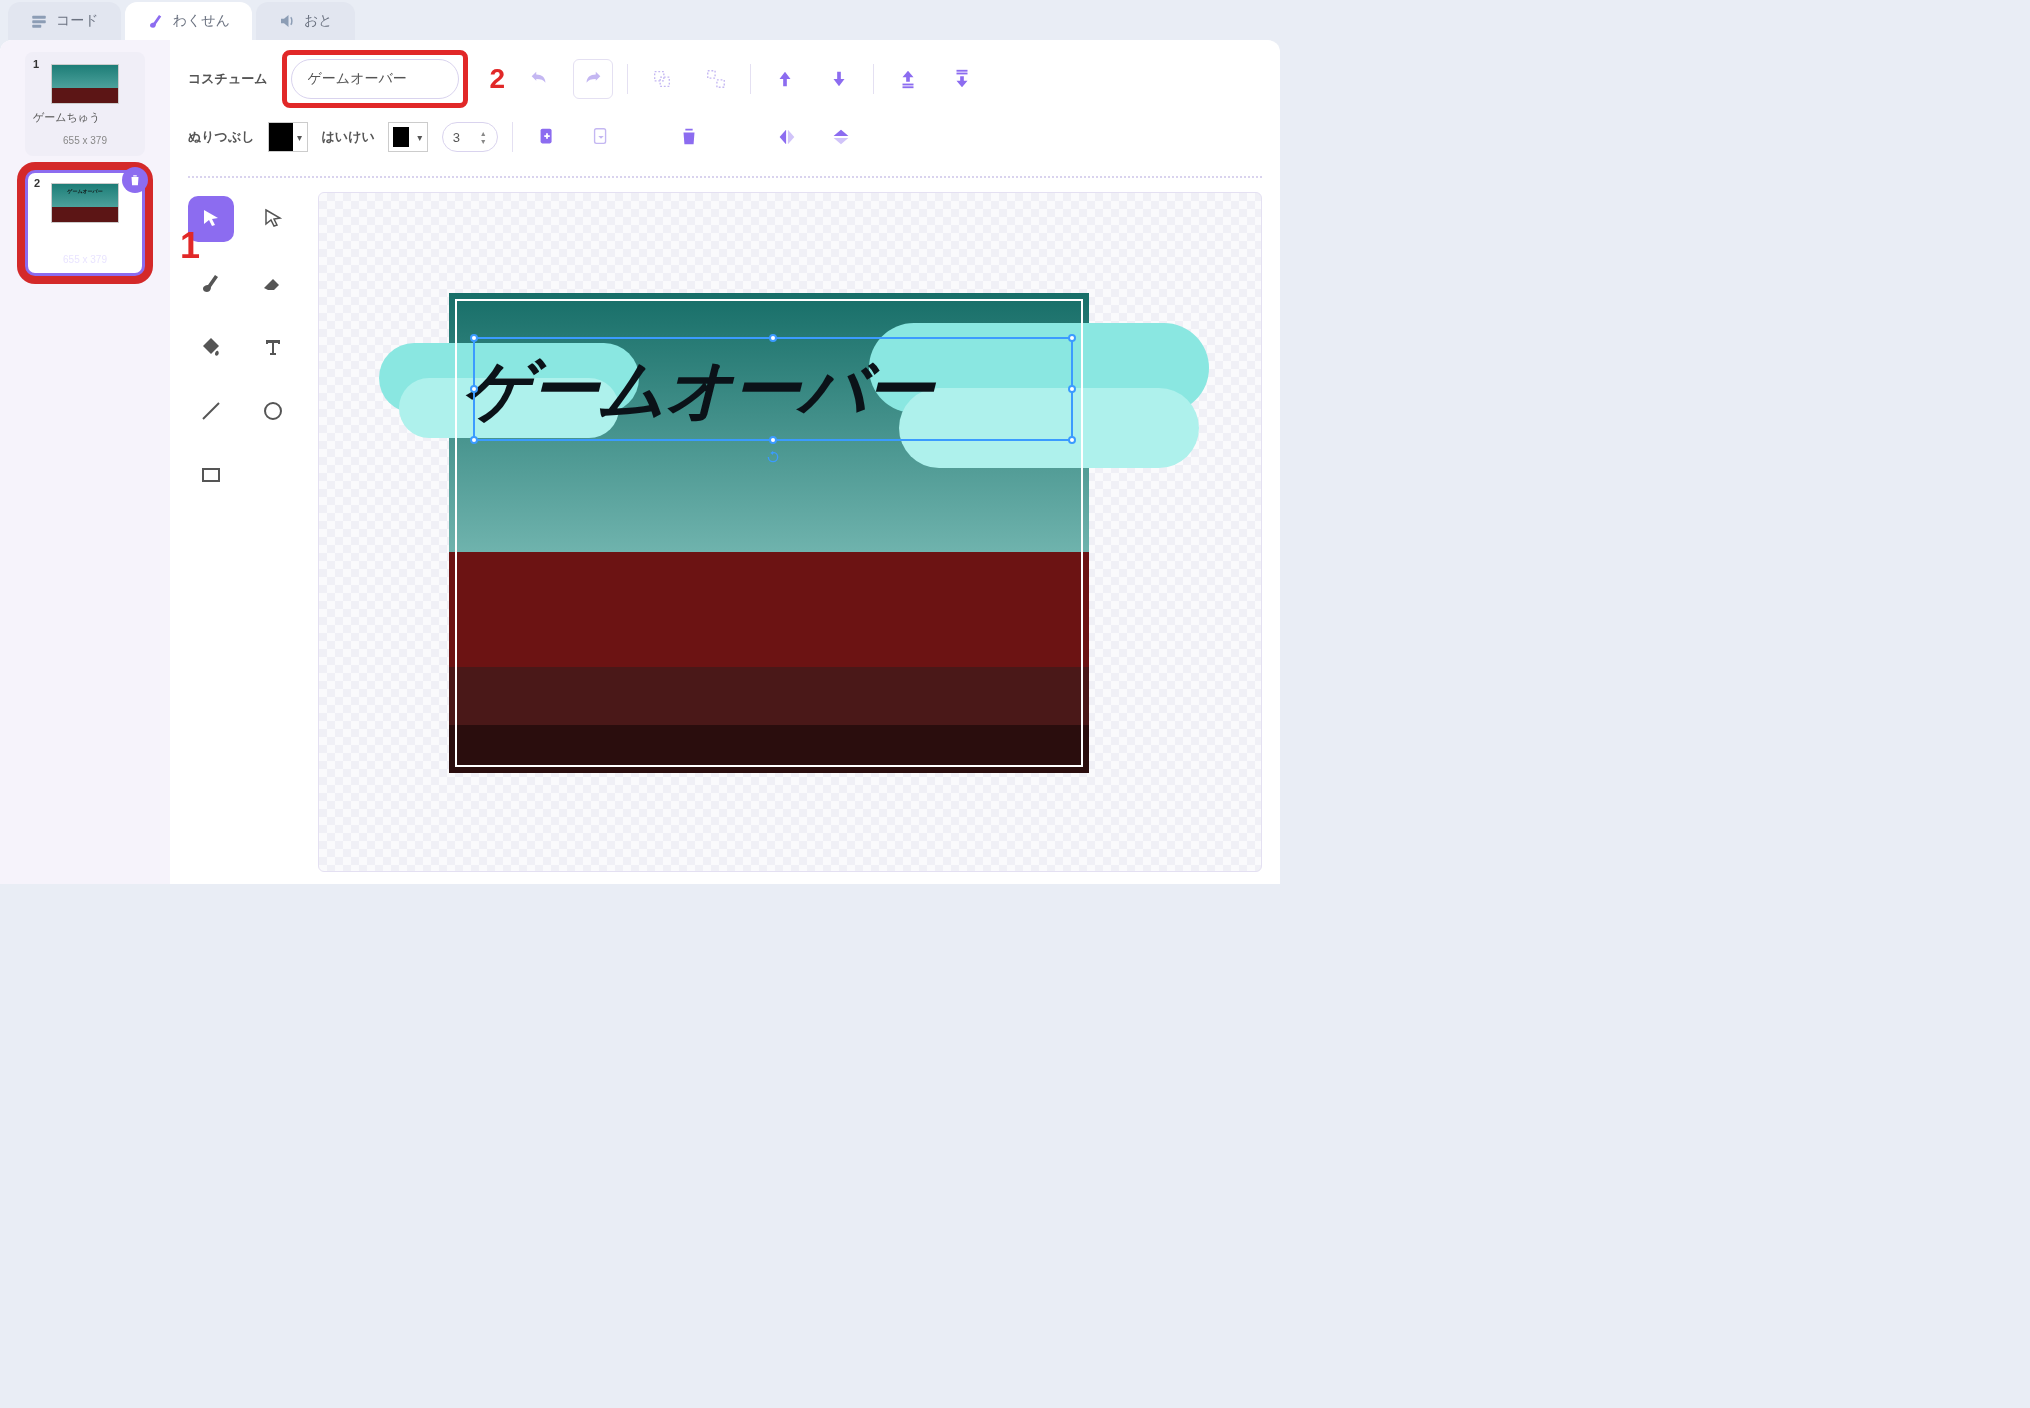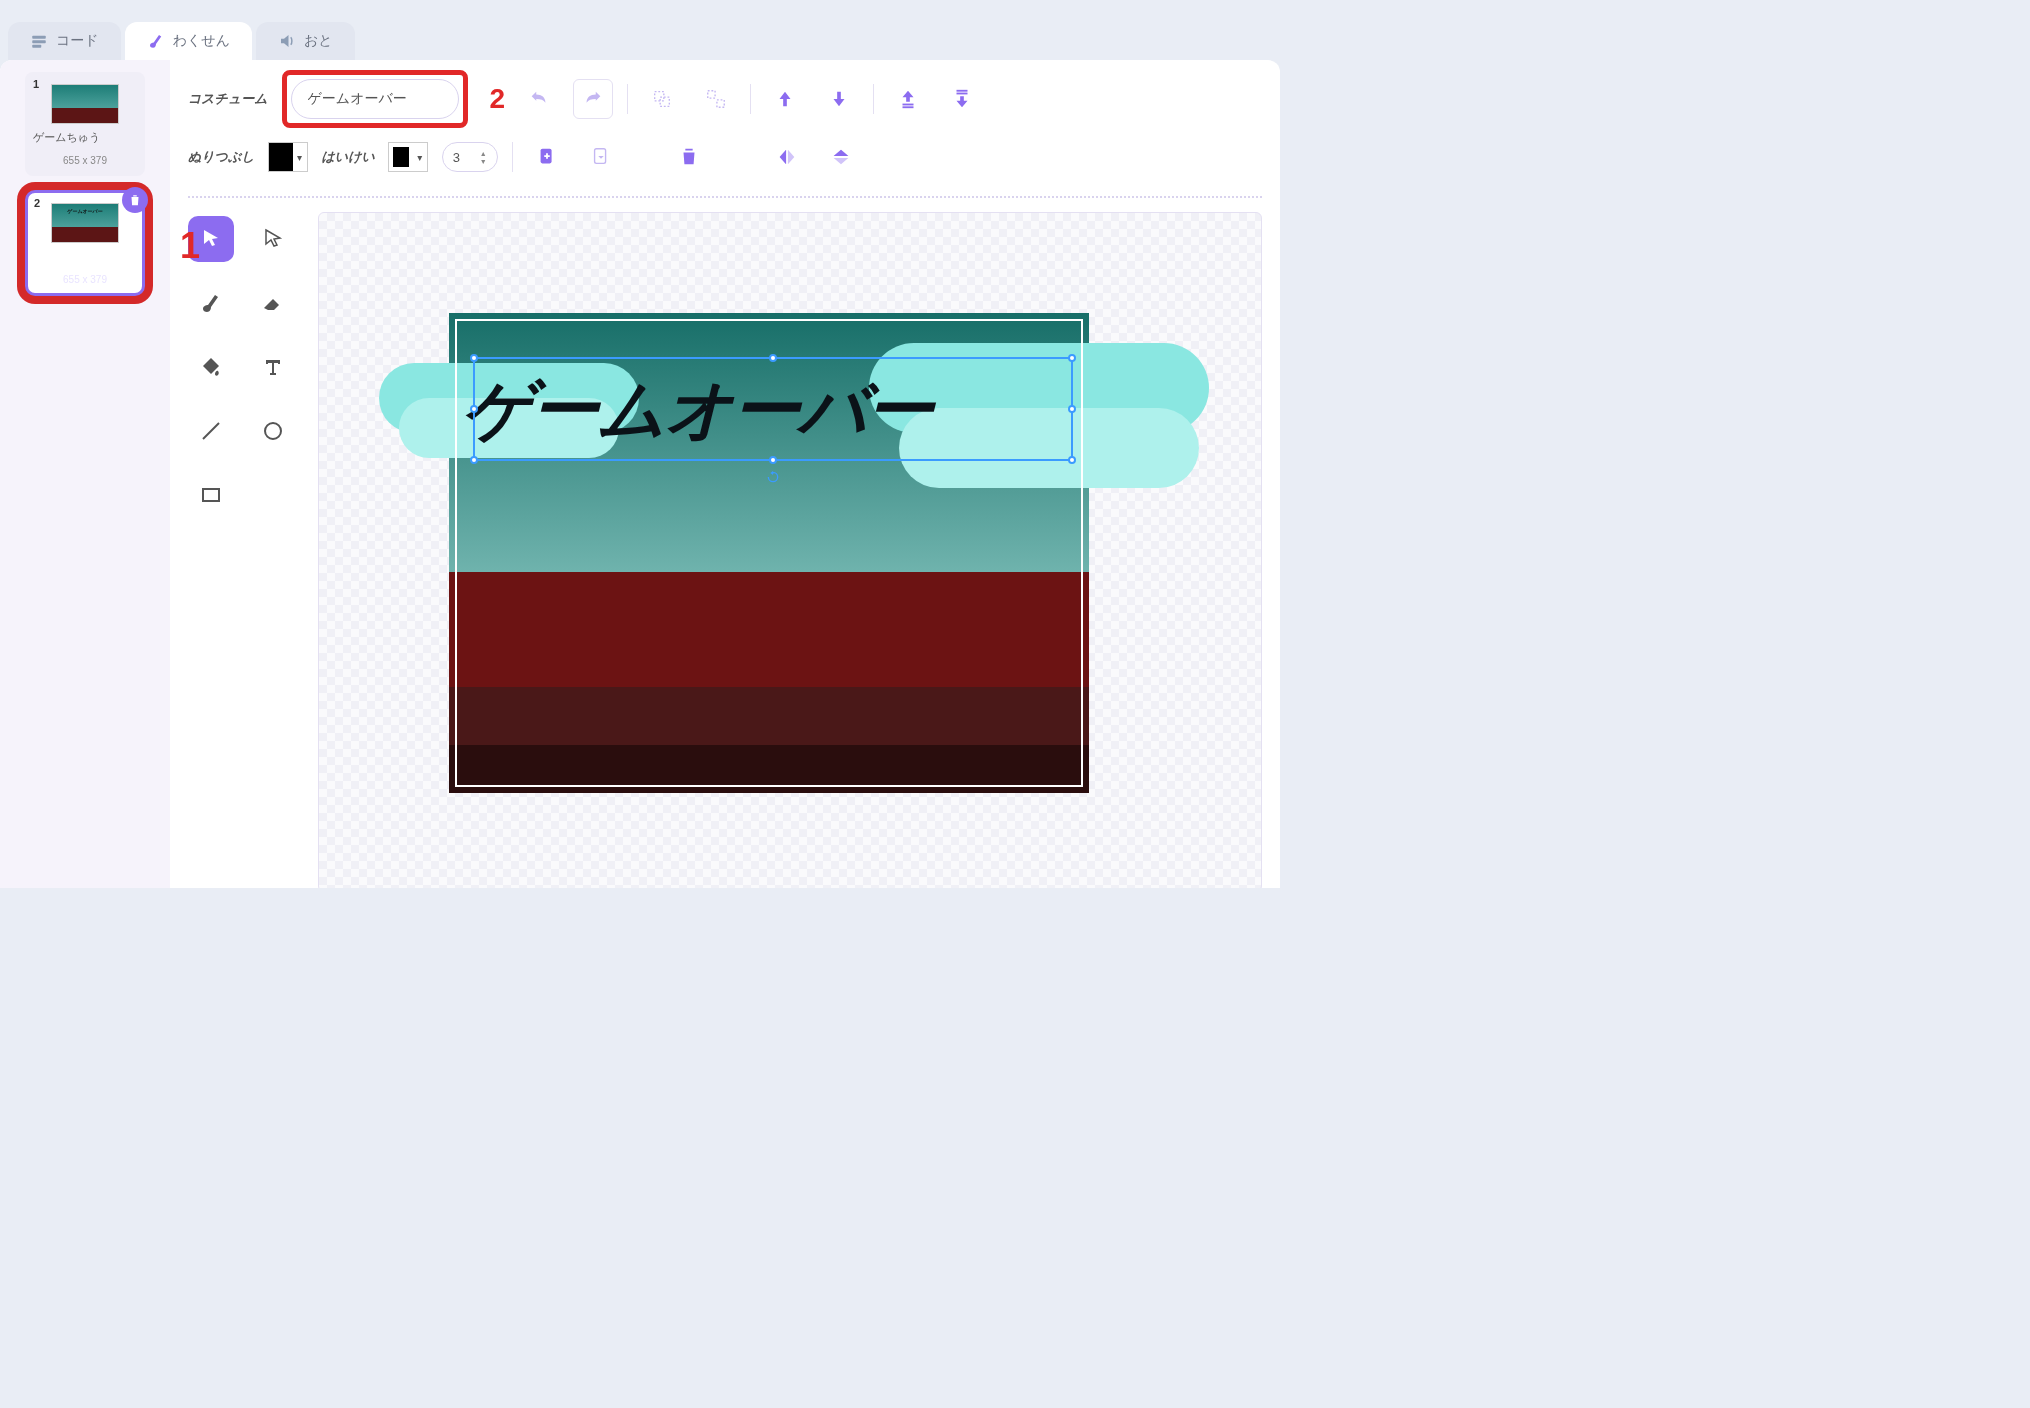--- a/index.html
+++ b/index.html
@@ -1,19 +1,19 @@
 <!DOCTYPE html>
 <html><head>
 <meta charset="utf-8">
 <style>
 * { box-sizing: border-box; margin: 0; padding: 0; font-family: "Hiragino Sans", "Helvetica Neue", Arial, sans-serif; }
 body { background: #e9edf5; width: 1280px; height: 888px; overflow: hidden; position: relative; }
 
 
-.tabs { display: flex; gap: 0; padding: 0 8px; background: #e9edf5; height: 60px; align-items: flex-end; }
+.tabs { display: flex; gap: 0; padding: 0 8px; background: #e9edf5; height: 40px; align-items: flex-end; }
 .tab { display: flex; align-items: center; gap: 8px; padding: 10px 22px; border-radius: 12px 12px 0 0; color: #6b7280; font-size: 14px; cursor: pointer; background: #e2e6f0; margin-right:4px;}
 .tab.active { background: #fff; color: #6b7280; }
 .tab svg { width: 18px; height: 18px; }
 
 
 .main { display: flex; height: calc(100% - 44px); background: #fff; border-radius: 12px 12px 0 0; overflow: hidden; }
 
 
 .sidebar { width: 170px; background: #f6f3fb; padding: 12px 10px; display: flex; flex-direction: column; gap: 14px; align-items: center; }
 .thumb { width: 120px; background: #f0eef7; border-radius: 8px; padding: 6px 6px 8px 6px; position: relative; border: 2px solid transparent; }
@@ -24,21 +24,21 @@
 .thumb .mini .ground { position:absolute; inset:60% 0 0 0; background:#5c1515;}
 .thumb .mini .go { position:absolute; top:4px; left:10%; right:10%; font-size:5px; font-weight:900; color:#111; text-align:center; white-space:nowrap;}
 .thumb .title { font-size: 11px; color: #555; white-space: nowrap; overflow: hidden; text-overflow: ellipsis; }
 .thumb .dims { font-size: 10px; text-align: center; color: #888; margin-top: 10px; }
 .thumb .del { position: absolute; top: -6px; right: -6px; width: 26px; height: 26px; border-radius: 50%; background: #8c6cf0; display:flex; align-items:center; justify-content:center; }
 .thumb .del svg { width:14px; height:14px; fill:#fff;}
 
 
 .editor { flex: 1; display: flex; flex-direction: column; padding: 12px 18px; }
 .toprow { display: flex; align-items: center; gap: 14px; height: 54px; }
-.label { font-size: 13px; color: #555; font-weight:600;font-style:italic;}
+.label { font-size: 13px; color: #555; font-weight:600;}
 .name-input { width: 168px; height: 40px; border: 1px solid #d9d3ee; border-radius: 20px; padding: 0 16px; font-size: 14px; color:#555;}
 .name-box-highlight { border: 5px solid #e12828; border-radius: 8px; padding: 4px; display:flex; align-items:center;}
 .annot { color:#e12828; font-size:28px; font-weight:800; margin-left:8px;}
 .iconbtn { width: 40px; height: 40px; display:flex; align-items:center; justify-content:center; border-radius:6px; cursor:pointer; }
 .iconbtn svg { width:22px; height:22px; fill:#c4b7f2;}
 .iconbtn.dark svg { fill:#8c6cf0;}
 .iconbtn.outlined { border:1px solid #e4e0f2; }
 .divider { width:1px; height:30px; background:#e4e0f2;}
 
 .row2 { display:flex; align-items:center; gap:14px; height:50px; margin-top:6px;}

